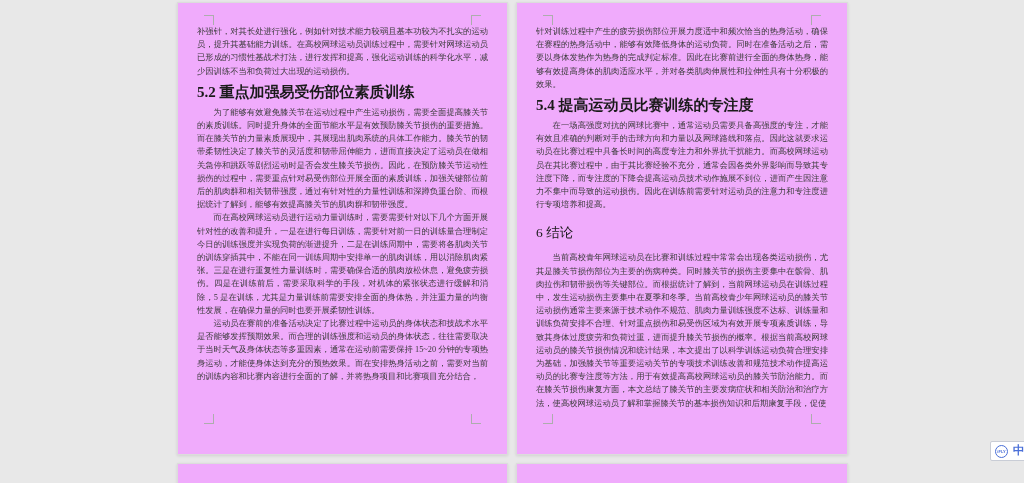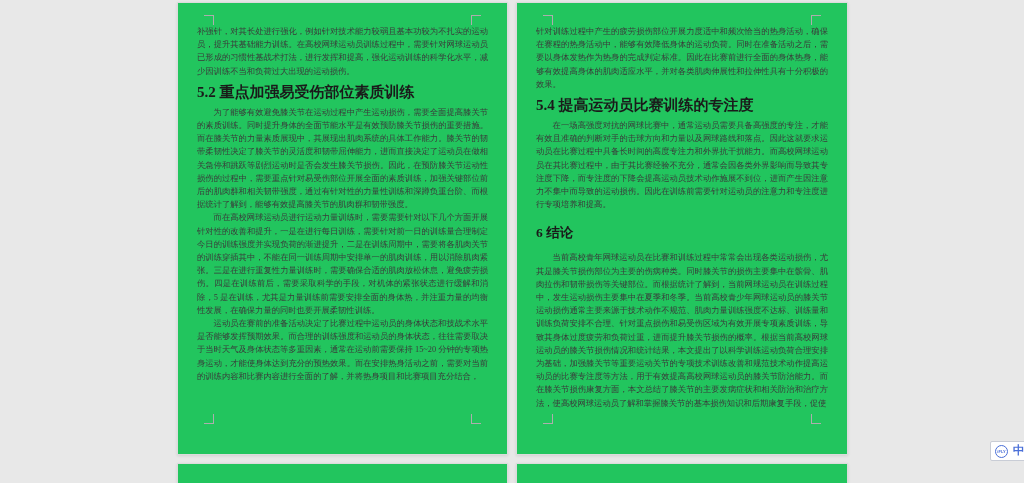--- a/index.html
+++ b/index.html
@@ -6,21 +6,21 @@
   body{
     width:1024px;height:483px;
     background:#e8e8e8;
     overflow:hidden;
     position:relative;
     font-family:"Liberation Serif", serif;
   }
   .canvas{position:absolute;inset:0;}
   .page{
     position:absolute;
-    background:#22c55e;
+    background:#f0abfc;
     border:1px solid #dcdcdc;
     box-shadow:0 1px 3px rgba(0,0,0,0.10);
     box-sizing:border-box;
     overflow:hidden;
   }
   .page-main-left{left:177px;top:2px;width:331px;height:453px;}
   .page-main-right{left:516px;top:2px;width:332px;height:453px;}
   .page-next-left{left:177px;top:463px;width:331px;height:30px;}
   .page-next-right{left:516px;top:463px;width:332px;height:30px;}
   .page-content{
@@ -37,21 +37,21 @@
     font-size:15px;
     line-height:12px;
     font-weight:bold;
     color:#1a1a1a;
     text-align:left;
   }
   .h-large{
     margin:14px 0 10px 0;
     font-size:13.5px;
     line-height:16px;
-    font-weight:bold;
+    font-weight:normal;
     color:#1a1a1a;
     text-align:left;
   }
   
   .cmark{position:absolute;width:9px;height:9px;}
   .cmark.tl{left:26px;top:12px;border-top:1px solid #adadad;border-right:1px solid #adadad;}
   .cmark.tr{right:26px;top:12px;border-top:1px solid #adadad;border-left:1px solid #adadad;}
   .cmark.bl{left:26px;bottom:30px;border-bottom:1px solid #adadad;border-right:1px solid #adadad;}
   .cmark.br{right:26px;bottom:30px;border-bottom:1px solid #adadad;border-left:1px solid #adadad;}
   

